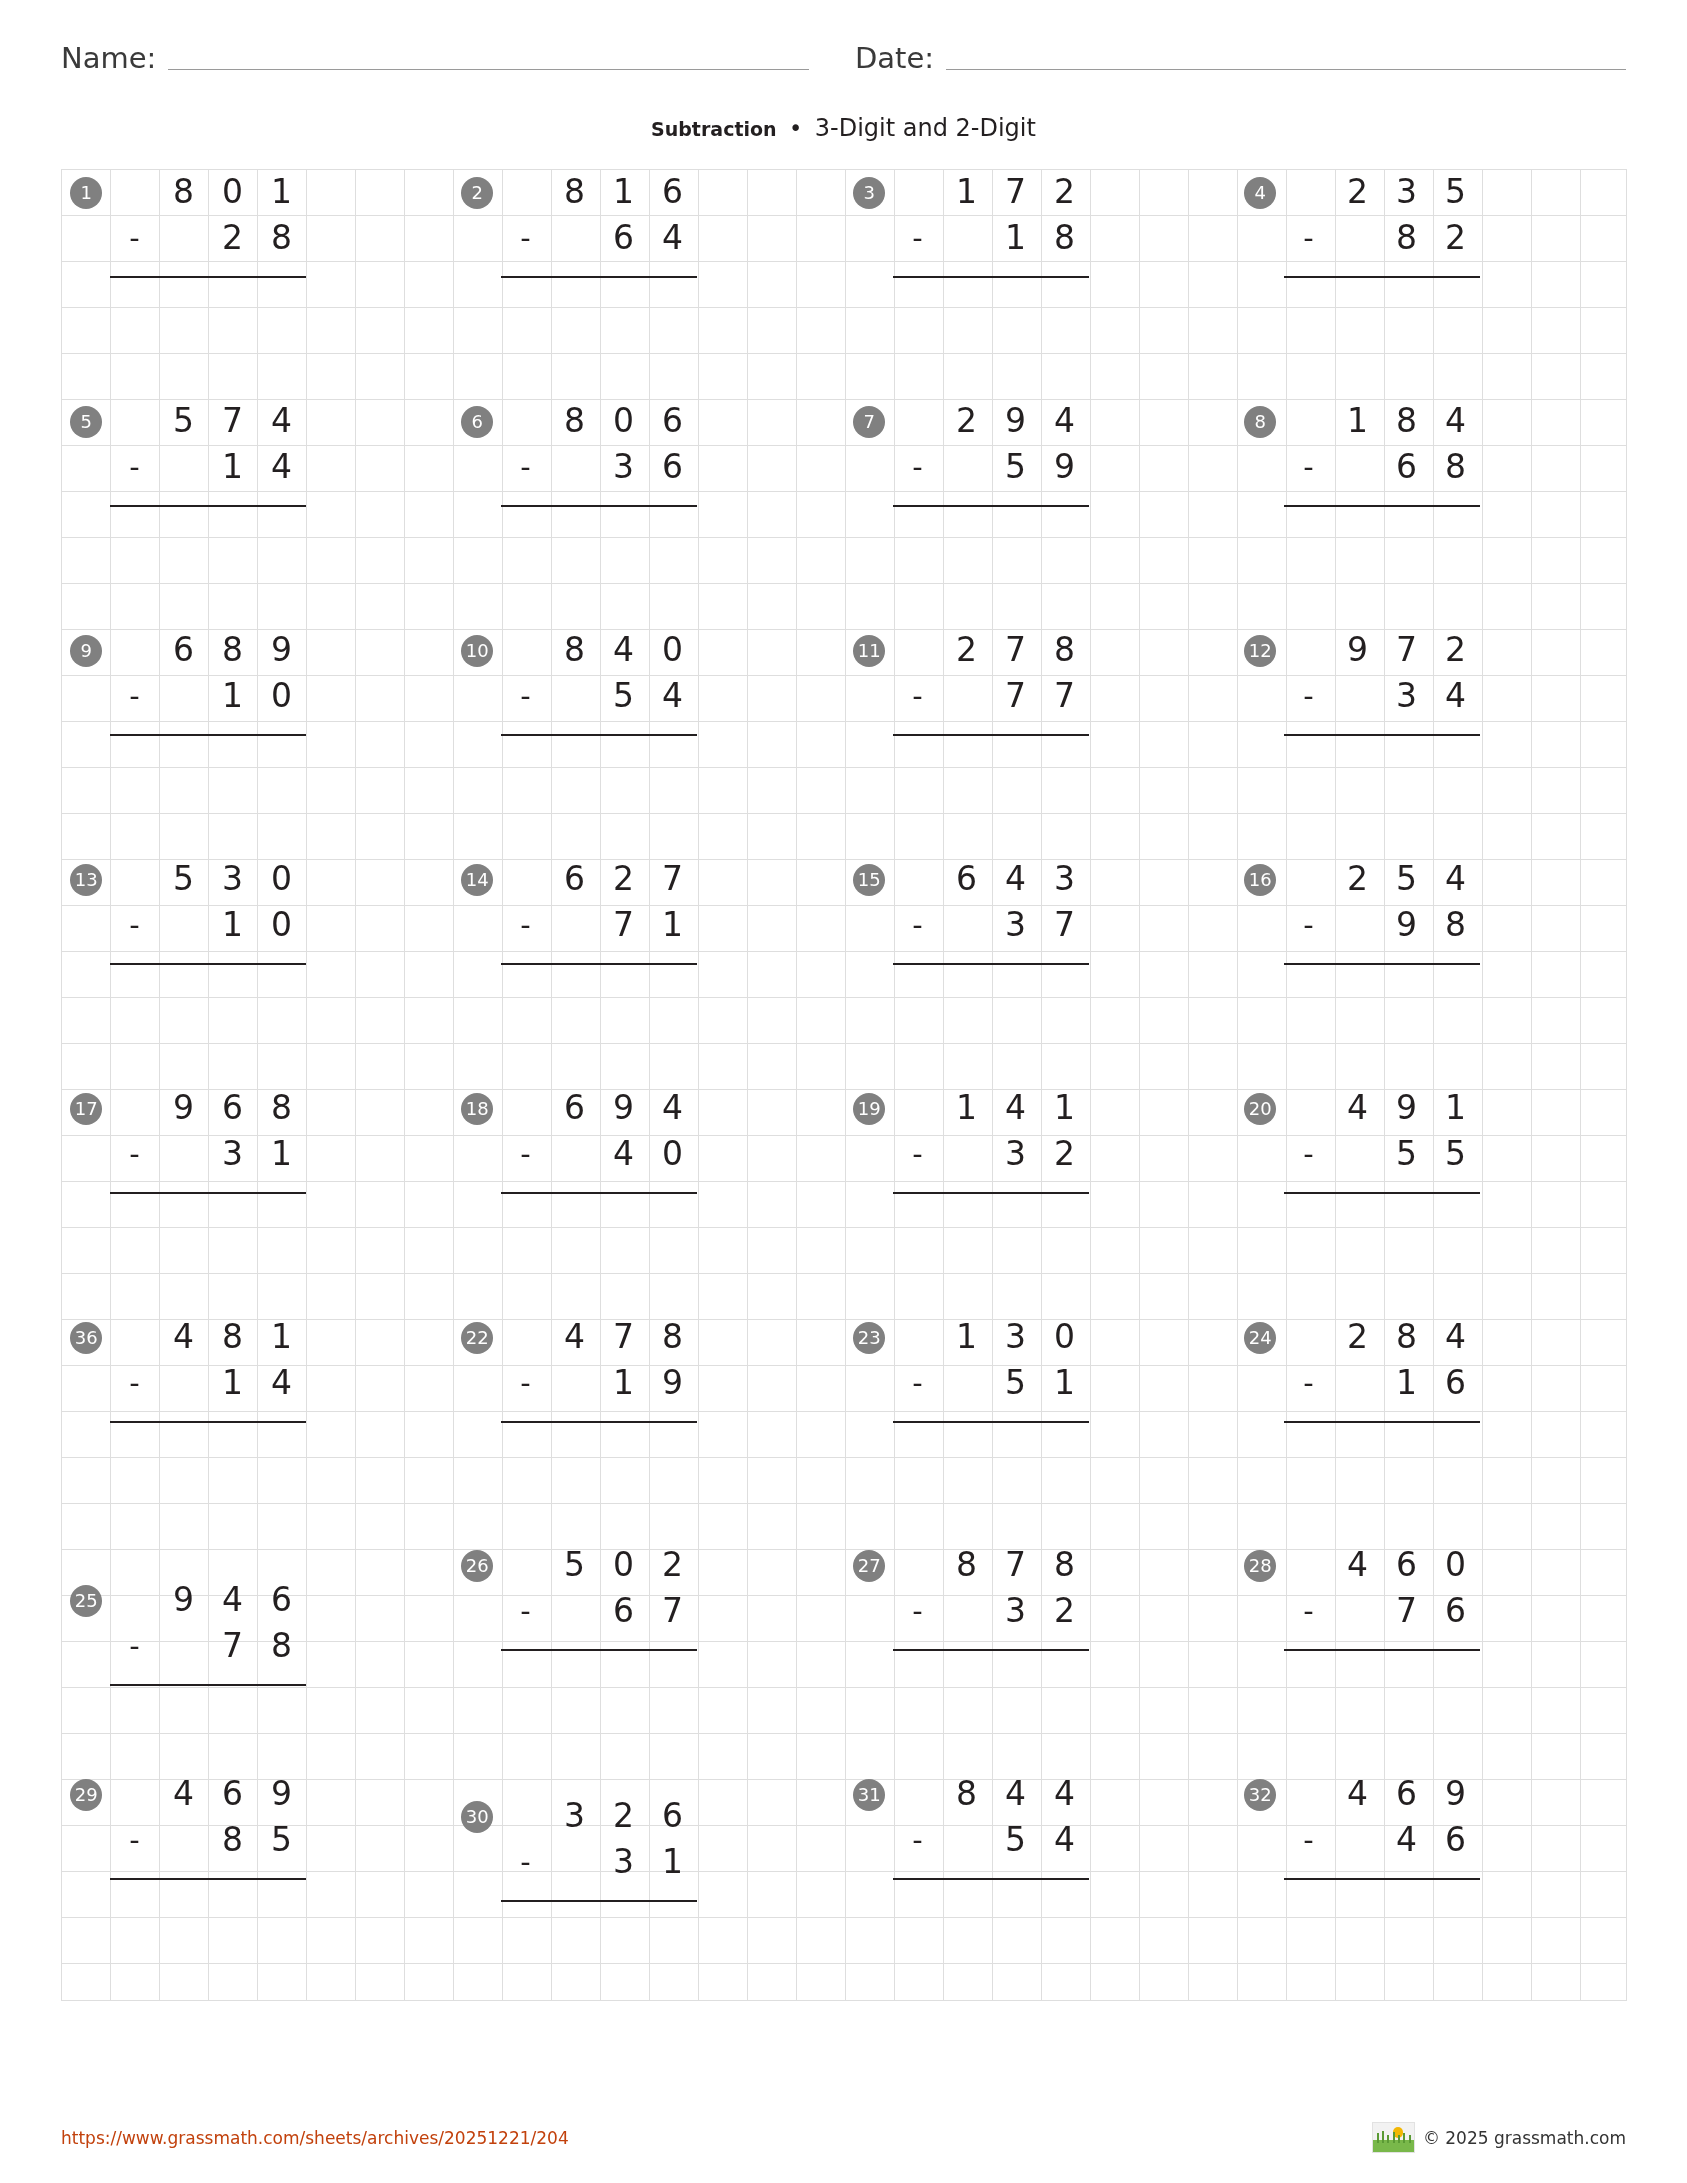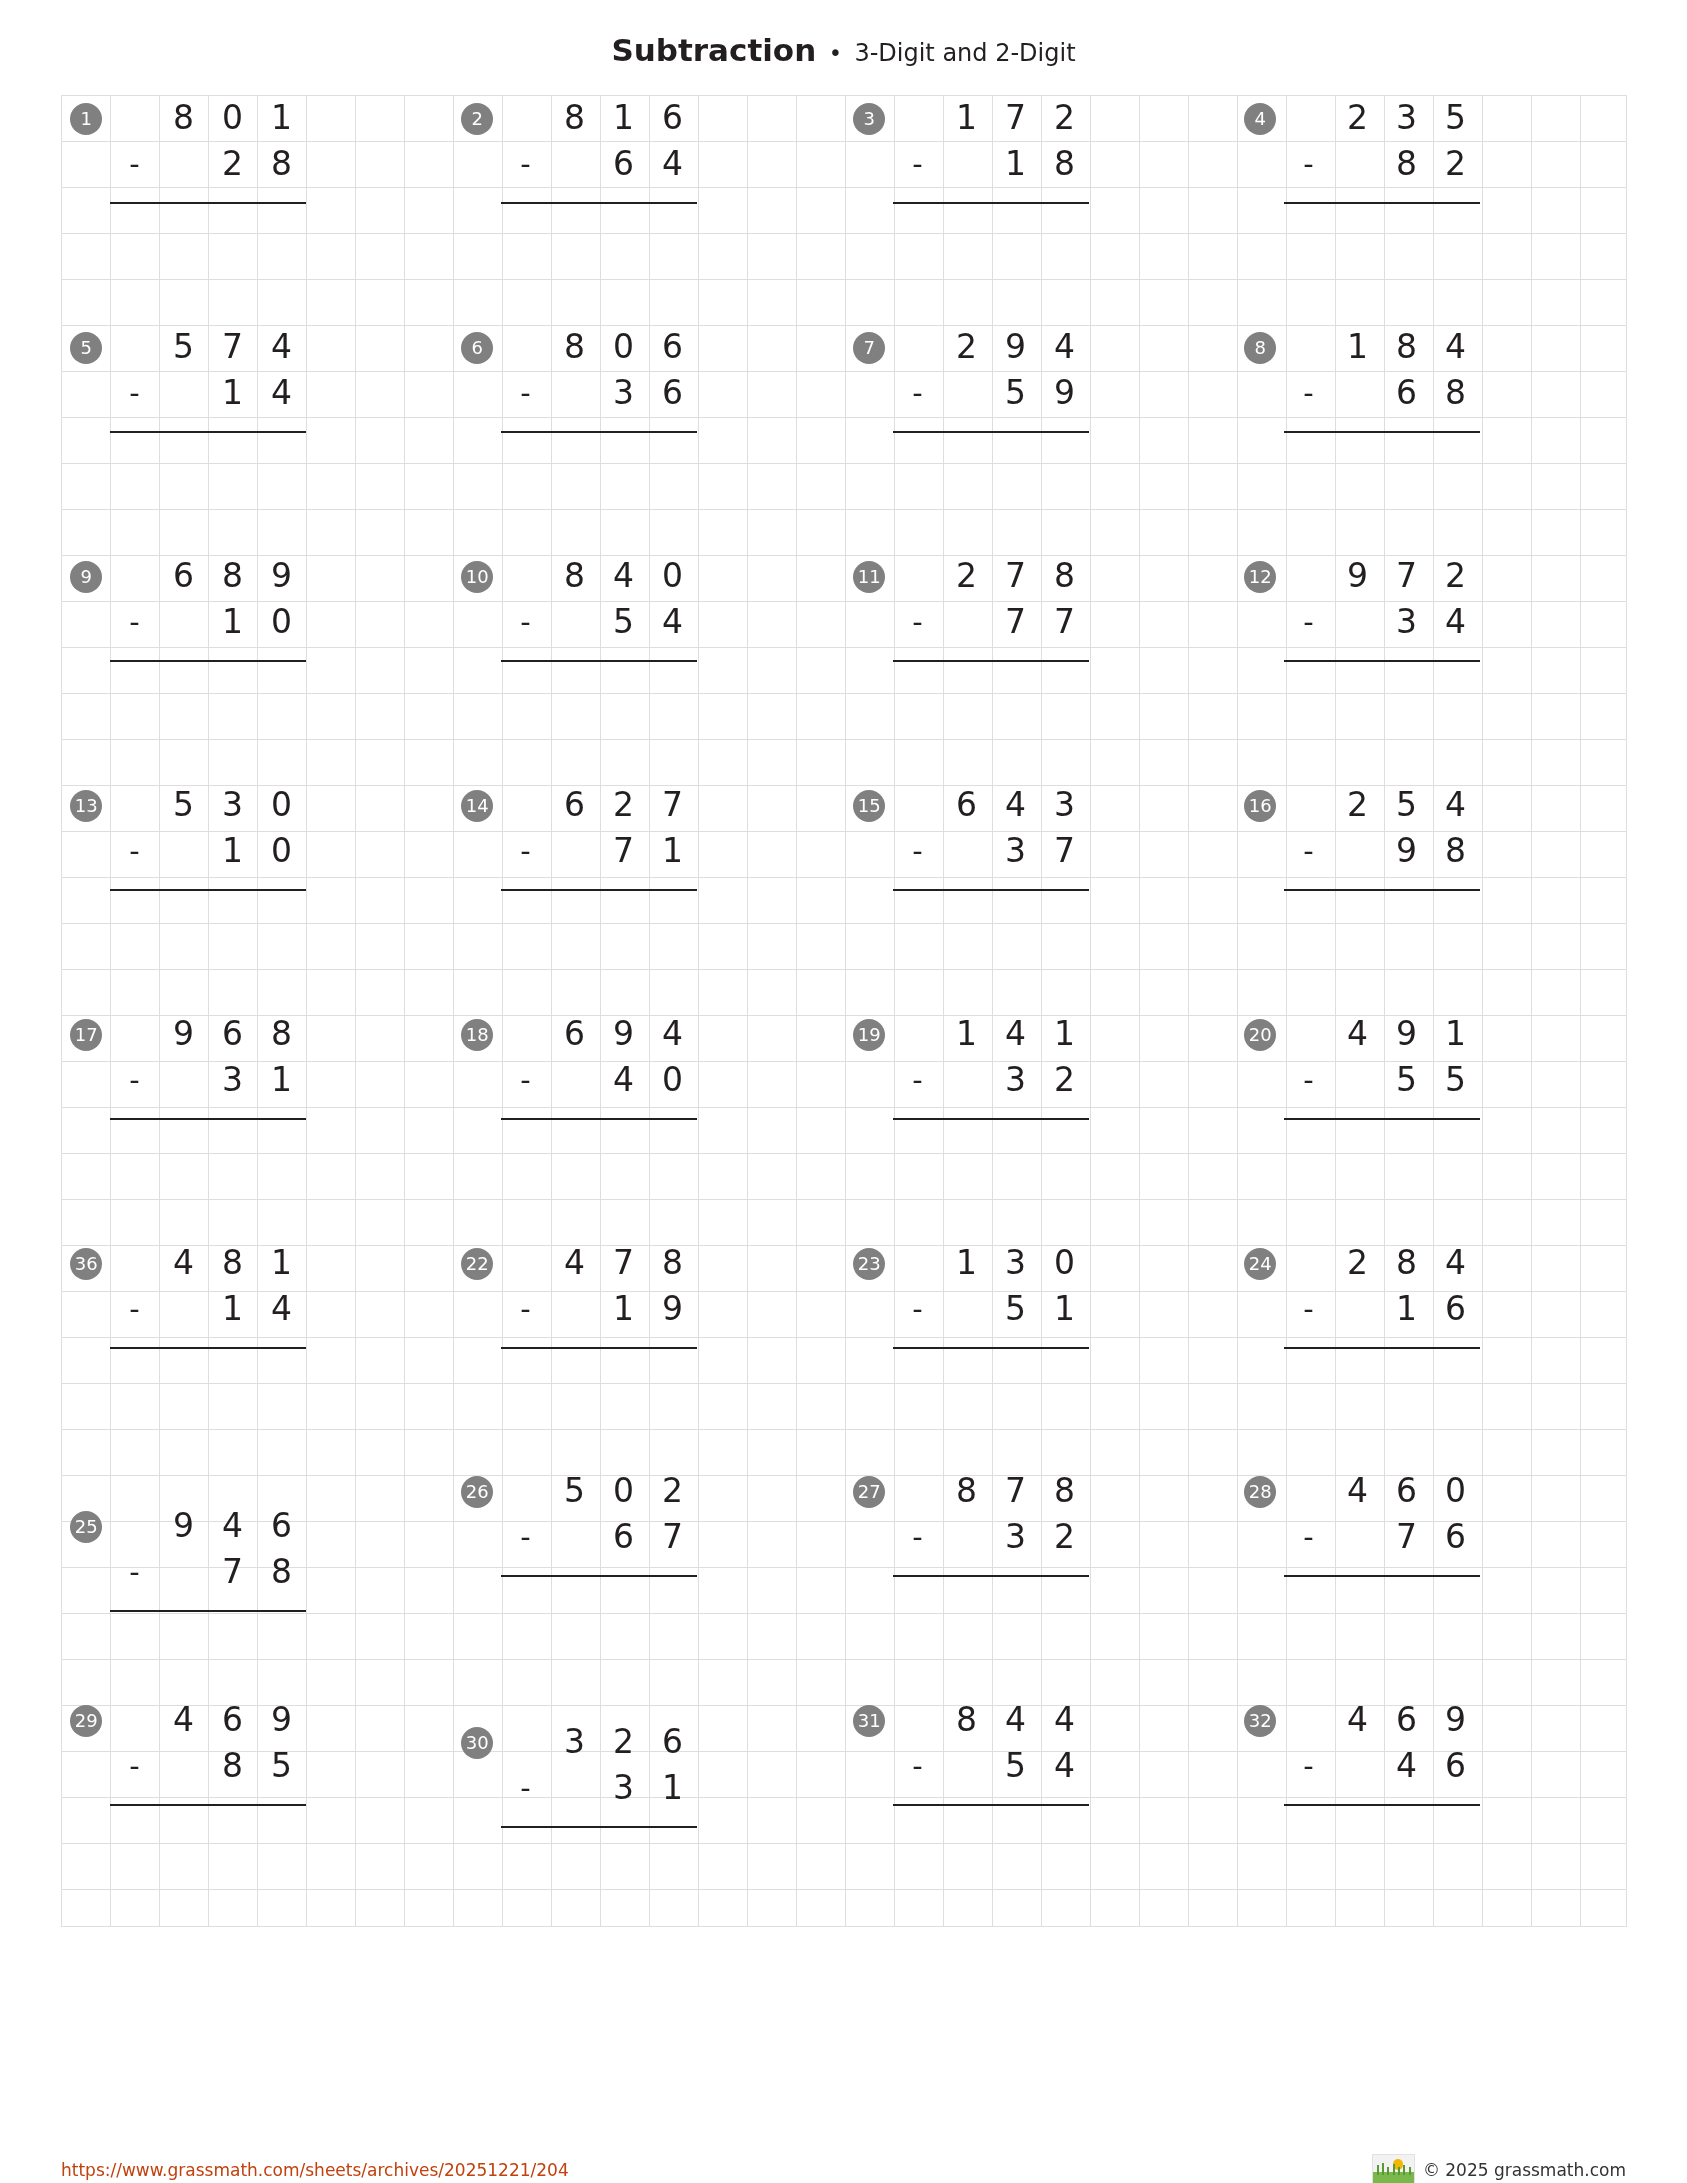--- a/index.html
+++ b/index.html
@@ -59,21 +59,21 @@
 
   
   .title-row {
     text-align: center;
     margin-top: 32px;
     font-size: 26.5px;
     color: #231f20;
   }
   .title-main {
     font-weight: bold;
-    font-size: 31px;
+    font-size: 19px;
   }
   .title-sep {
     font-size: 22.5px;
     padding: 0 4px;
   }
   .title-sub {
     font-size: 24px;
   }
 
   
@@ -210,20 +210,31 @@
   .footer-copy {
     font-size: 17px;
     color: #333333;
   }
 </style>
 </head>
 <body>
 
 <div class="page">
 
+  <div class="header">
+    <div class="hdr-name-block">
+      <span class="hdr-label">Name:</span>
+      <span class="hdr-rule"></span>
+    </div>
+    <div class="hdr-gap"></div>
+    <div class="hdr-date-block">
+      <span class="hdr-label">Date:</span>
+      <span class="hdr-rule"></span>
+    </div>
+  </div>
 
   <div class="title-row">
     <span class="title-main">Subtraction</span>
     <span class="title-sep">•</span>
     <span class="title-sub">3-Digit and 2-Digit</span>
   </div>
 
   <div class="sheet">
     <div class="grid-bg"></div>
     <div class="problems" id="problems">

